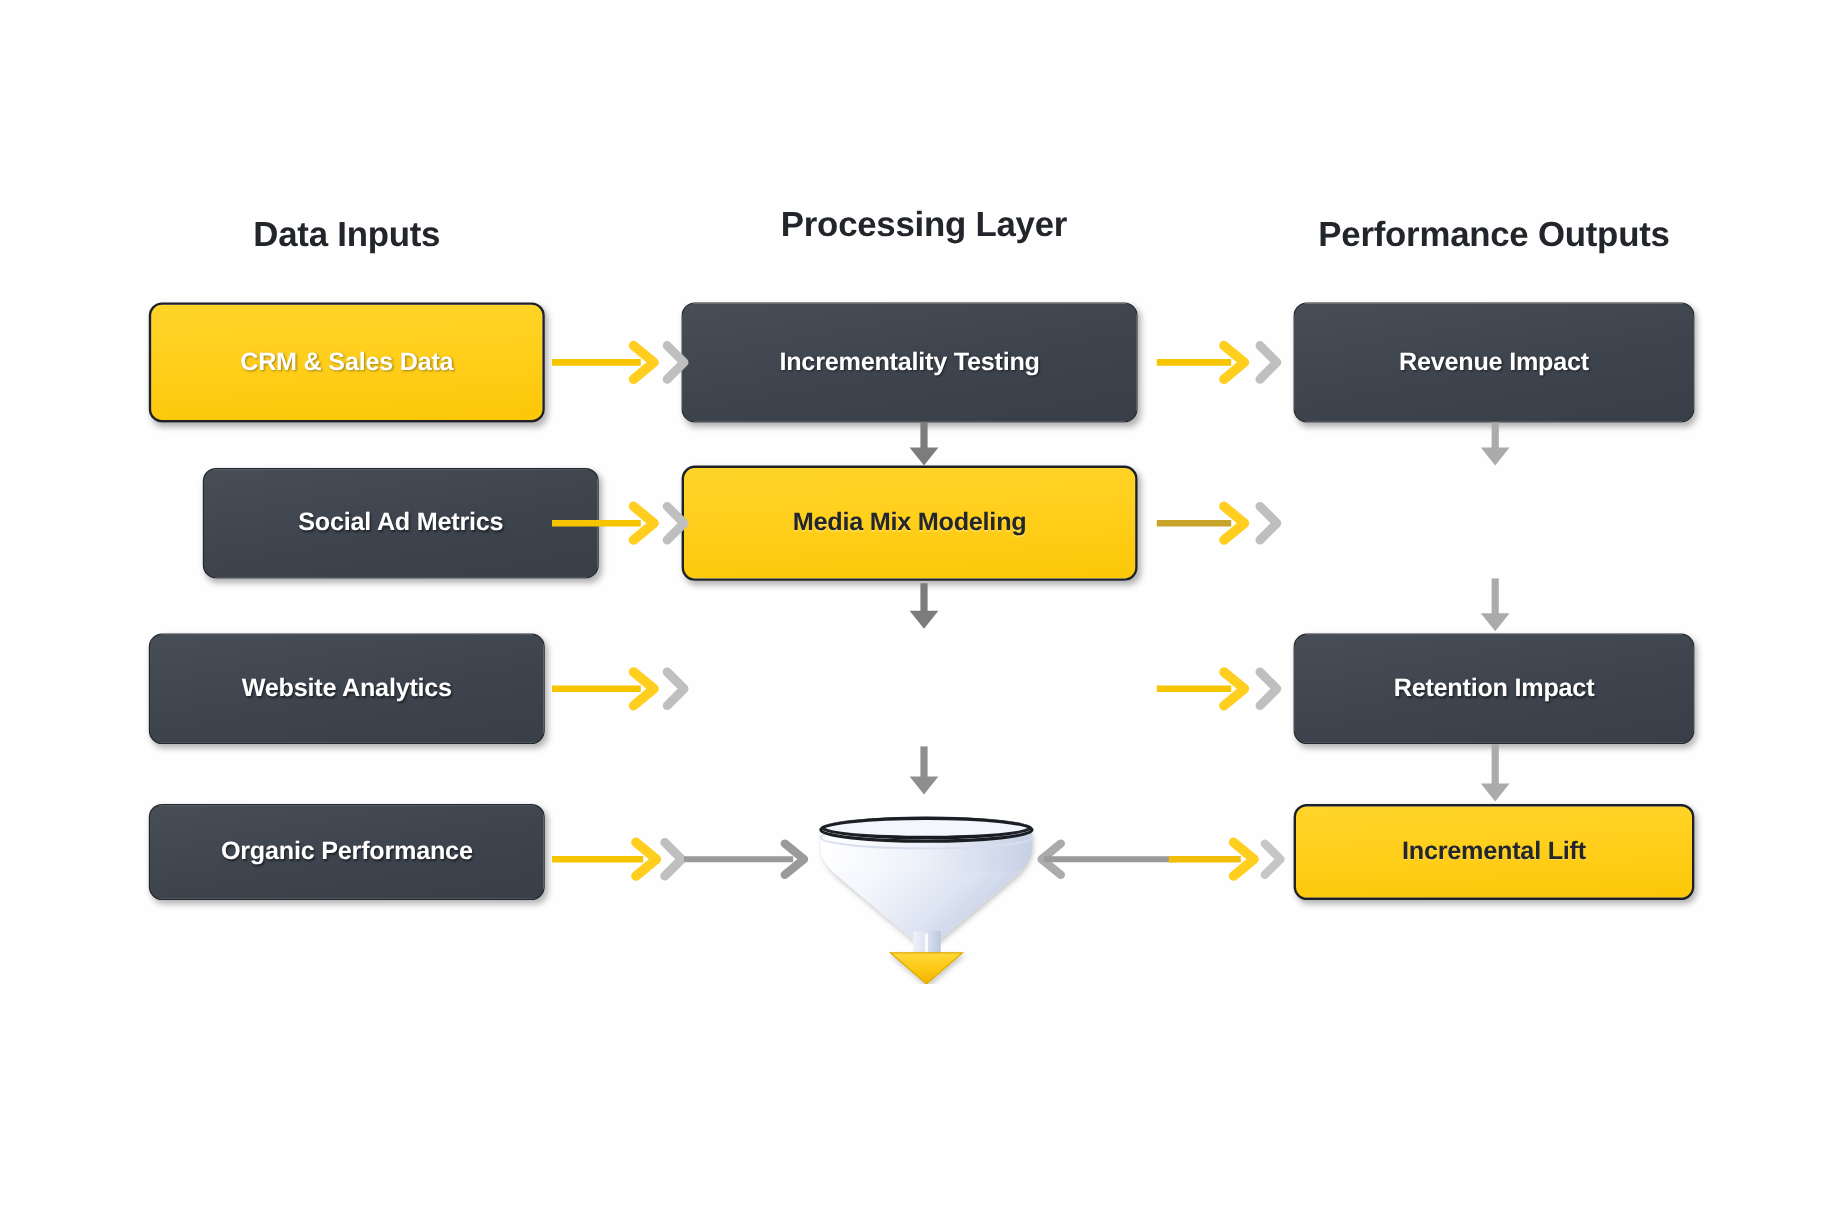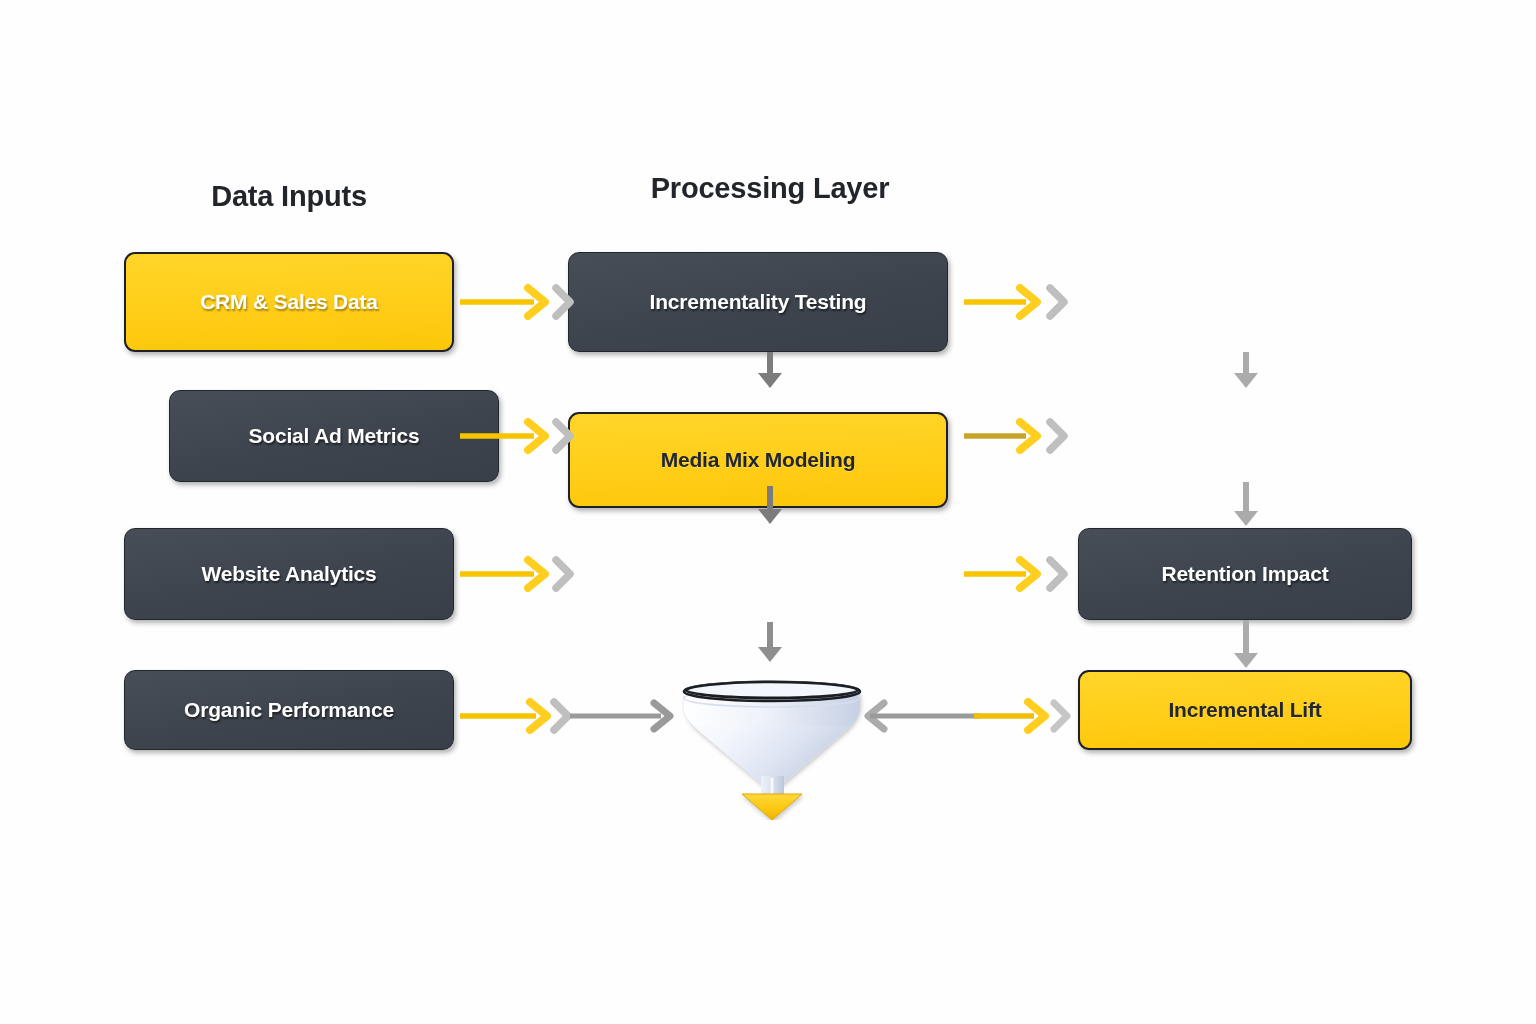--- a/index.html
+++ b/index.html
@@ -76,35 +76,36 @@
 
   
   .col-a { left: 124px;  width: 330px; }
   .col-b { left: 568px;  width: 380px; }
   .col-c { left: 1078px; width: 334px; }
   
   .row-1 { top: 252px; height: 100px; }
   .row-2 { top: 390px; height: 92px; margin-left: 45px; }
   .row-3 { top: 528px; height: 92px; }
   .row-4 { top: 670px; height: 80px; }
-  .row-2b { top: 388px; height: 96px; margin-top: 24px; }
+  .row-2b { top: 388px; height: 96px; }
 
   
   .arrow-svg { position: absolute; overflow: visible; }
 
   
   #funnel-icon { position: absolute; left: 678px; top: 668px; }
 </style>
 </head>
 <body>
 
 <div id="canvas">
 
   <div class="col-heading" id="heading-inputs">Data Inputs</div>
   <div class="col-heading" id="heading-process">Processing Layer</div>
+  <div class="col-heading" id="heading-outputs">Performance Outputs</div>
 
   <div class="node accent light-text col-a row-1">
     <span class="label">CRM &amp; Sales Data</span>
   </div>
   <div class="node dark col-a row-2">
     <span class="label">Social Ad Metrics</span>
   </div>
   <div class="node dark col-a row-3">
     <span class="label">Website Analytics</span>
   </div>
@@ -112,20 +113,23 @@
     <span class="label">Organic Performance</span>
   </div>
 
   <div class="node dark col-b row-1">
     <span class="label">Incrementality Testing</span>
   </div>
   <div class="node accent col-b row-2b">
     <span class="label">Media Mix Modeling</span>
   </div>
 
+  <div class="node dark col-c row-1">
+    <span class="label">Revenue Impact</span>
+  </div>
   <div class="node dark col-c row-3">
     <span class="label">Retention Impact</span>
   </div>
   <div class="node accent col-c row-4">
     <span class="label">Incremental Lift</span>
   </div>
 
   <svg class="arrow-svg" style="left:456px; top:278px; width:130px; height:48px;" viewBox="0 0 130 48">
     <g>
       <line x1="4" y1="24" x2="78" y2="24" stroke="#F7C400" stroke-width="5.5" stroke-linecap="butt"></line>

